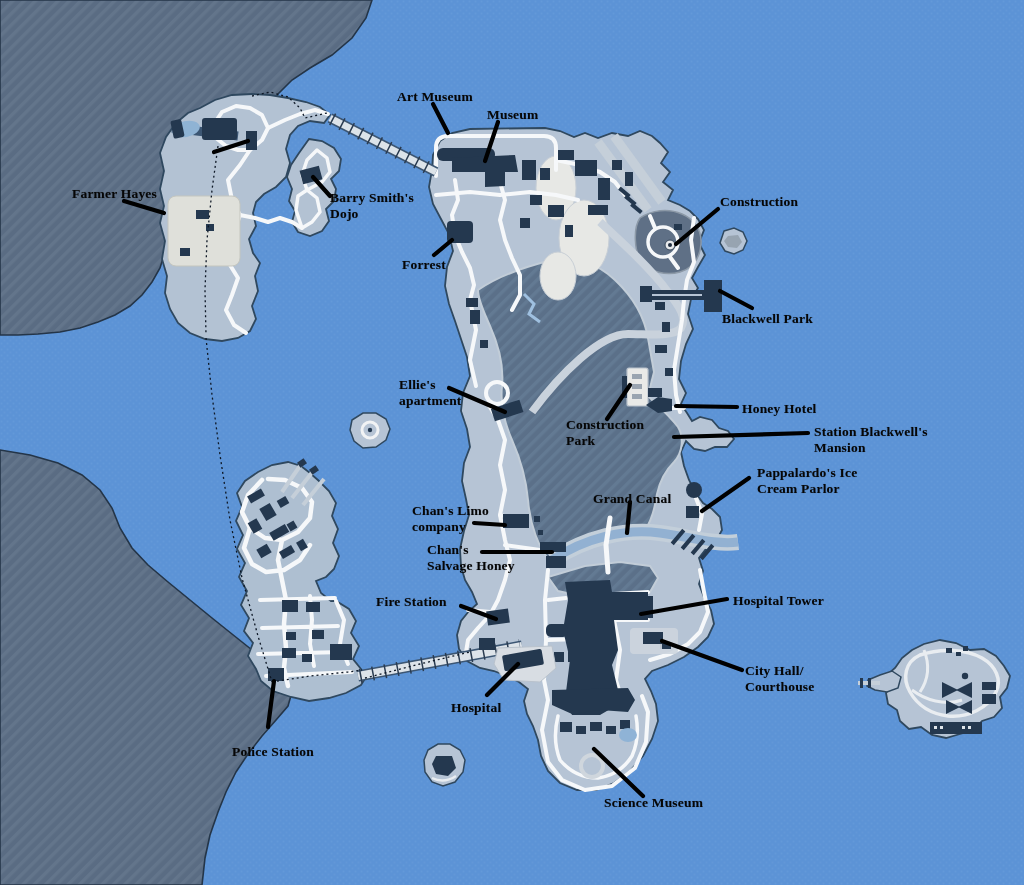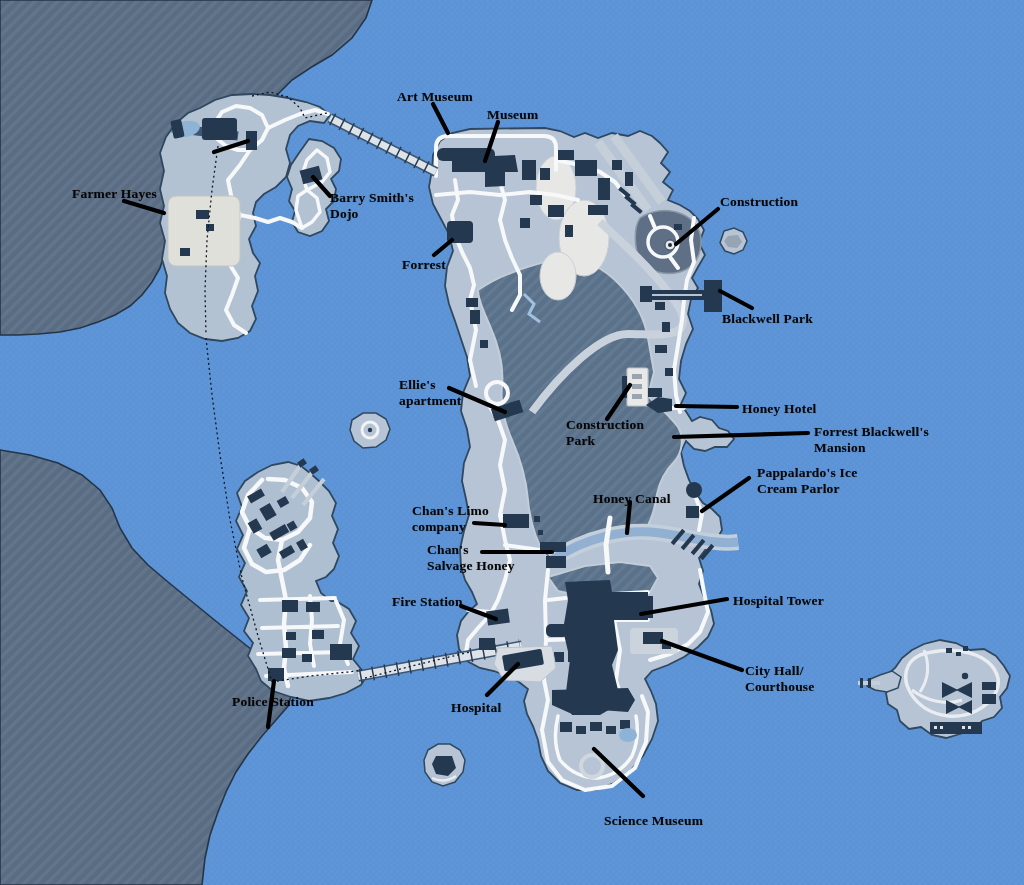--- a/index.html
+++ b/index.html
@@ -355,29 +355,29 @@
 <div class="lbl" style="left:330px;top:190px">Barry Smith's
 Dojo</div>
 <div class="lbl" style="left:402px;top:257px">Forrest</div>
 <div class="lbl" style="left:720px;top:194px">Construction</div>
 <div class="lbl" style="left:722px;top:311px">Blackwell Park</div>
 <div class="lbl" style="left:399px;top:377px">Ellie's
 apartment</div>
 <div class="lbl" style="left:566px;top:417px">Construction
 Park</div>
 <div class="lbl" style="left:742px;top:401px">Honey Hotel</div>
-<div class="lbl" style="left:814px;top:424px">Forrest Blackwell's
+<div class="lbl" style="left:814px;top:424px">Station Blackwell's
 Mansion</div>
 <div class="lbl" style="left:757px;top:465px">Pappalardo's Ice
 Cream Parlor</div>
-<div class="lbl" style="left:593px;top:491px">Honey Canal</div>
+<div class="lbl" style="left:593px;top:491px">Grand Canal</div>
 <div class="lbl" style="left:412px;top:503px">Chan's Limo
 company</div>
 <div class="lbl" style="left:427px;top:542px">Chan's
 Salvage Honey</div>
-<div class="lbl" style="left:392px;top:594px">Fire Station</div>
+<div class="lbl" style="left:376px;top:594px">Fire Station</div>
 <div class="lbl" style="left:733px;top:593px">Hospital Tower</div>
 <div class="lbl" style="left:745px;top:663px">City Hall/
 Courthouse</div>
 <div class="lbl" style="left:451px;top:700px">Hospital</div>
-<div class="lbl" style="left:232px;top:694px">Police Station</div>
-<div class="lbl" style="left:604px;top:813px">Science Museum</div>
+<div class="lbl" style="left:232px;top:744px">Police Station</div>
+<div class="lbl" style="left:604px;top:795px">Science Museum</div>
 </div>
 
 </body></html>

